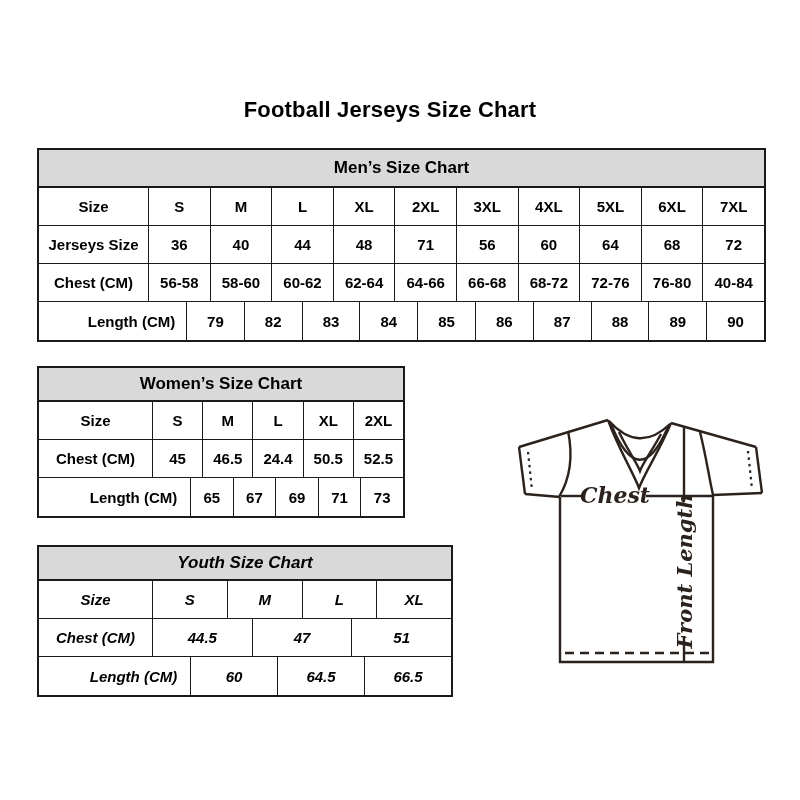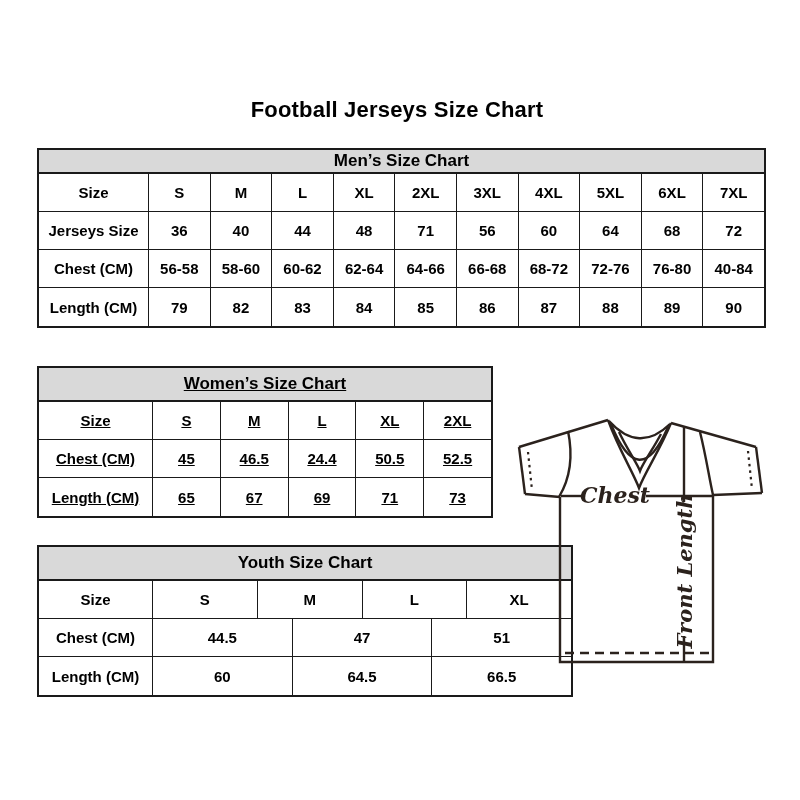--- a/index.html
+++ b/index.html
@@ -12,46 +12,45 @@
     overflow: hidden;
   }
   .page-title {
     position: absolute;
     left: 0; top: 97px;
     width: 780px;
     text-align: center;
     font-size: 22px;
     font-weight: bold;
     letter-spacing: 0.2px;
-    margin-left: 7px;
   }
   .size-table {
     position: absolute;
     border: 2.5px solid #1a1a1a;
     background: #fff;
   }
   #mens-table   { left: 37px; top: 148px; width: 729px; }
-  #womens-table { left: 37px; top: 366px; width: 456px; text-decoration: underline; }
-  #youth-table  { left: 37px; top: 545px; width: 536px; }
+  #womens-table { left: 37px; top: 366px; width: 368px; }
+  #youth-table  { left: 37px; top: 545px; width: 416px; font-style: italic; }
   .tbl-title {
     background: #d9d9d9;
     border-bottom: 2.3px solid #1a1a1a;
     display: flex; align-items: center; justify-content: center;
     font-weight: bold;
     font-size: 17px;
-    height: 24px;
+    height: 38px;
   }
   #womens-table .tbl-title, #youth-table .tbl-title { height: 34px; }
   .tbl-row {
     display: flex;
     height: 38px;
     border-bottom: 1.6px solid #1a1a1a;
     text-align: right;
   }
-  .tbl-row:last-child { border-bottom: none; }
+  .tbl-row:last-child { border-bottom: none; padding-left: 38px; }
   .cell {
     flex: 1;
     display: flex; align-items: center; justify-content: center;
     font-weight: bold;
     font-size: 15px;
     border-right: 1.6px solid #1a1a1a;
     white-space: nowrap;
   }
   .cell:last-child { border-right: none; }
   .cell.label { flex: none; }

